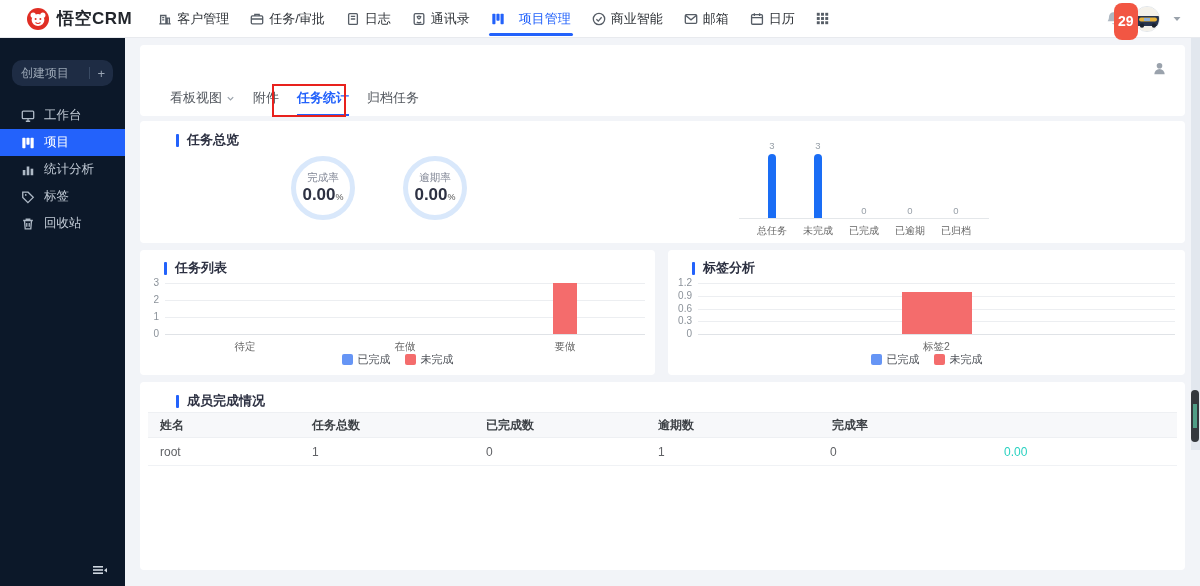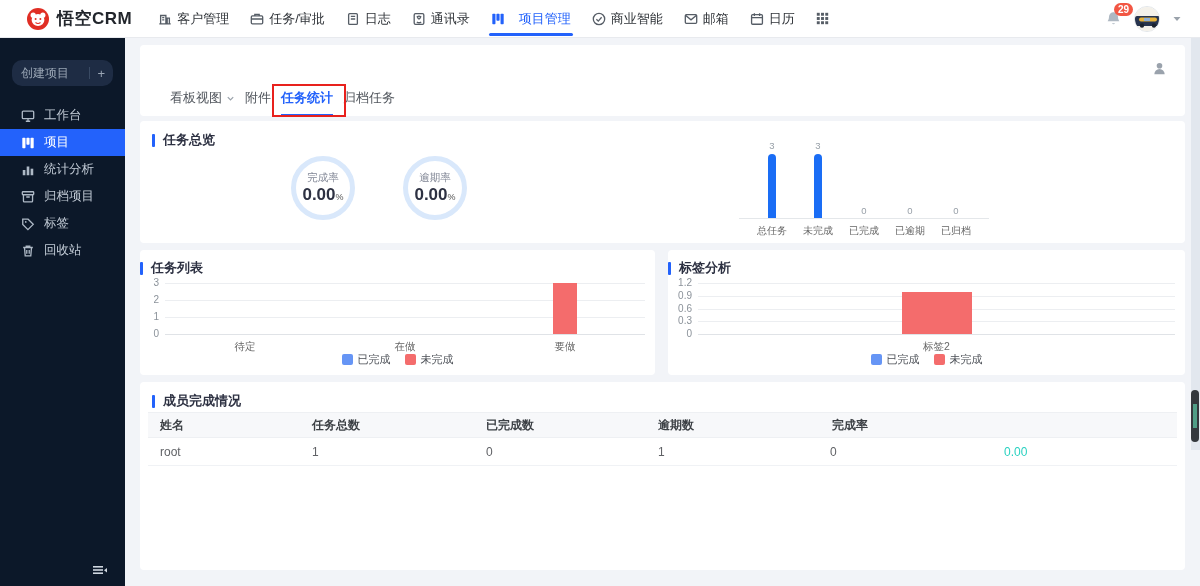--- a/index.html
+++ b/index.html
@@ -15,22 +15,22 @@
   .mainnav { display:flex; align-items:center; gap:17px; margin-left:24px; height:100%; }
   .nav-item { position:relative; display:flex; align-items:center; gap:5px; height:100%;
               font-size:13px; color:#2f3338; cursor:pointer; padding:0 2px; }
   .nav-item .nv-ic { display:flex; color:#565d66; }
   .nav-item.active { color:#2362fb;gap:14px; }
   .nav-item.active .nv-ic { color:#2362fb; }
   .nav-item.active::after { content:""; position:absolute; left:0; right:0; bottom:1px; height:3px;
                             background:#2362fb; border-radius:2px; }
   .topbar-right { margin-left:auto; display:flex; align-items:center; gap:12px; }
   .bell-wrap { position:relative; color:#aeb8c2; }
-  .badge { position:absolute; top:-7px; left:9px; background:#f25643; color:#fff; font-size:10px;
-           line-height:13px; padding:0 4px; border-radius:8px; font-weight:700; }
+  .badge { position:absolute; top:-7px; left:9px; background:#f25643; color:#fff; font-size:14px;
+           line-height:13px; padding:12px 4px; border-radius:8px; font-weight:700; }
   .avatar { width:26px; height:26px; border-radius:50%; overflow:hidden; border:1px solid #e2e6ea; }
   .chev { color:#9aa2ab; display:flex; }
 
   
   .sidebar { position:absolute; left:0; top:38px; width:125px; height:548px; background:#0c1829; z-index:10; }
   .create-btn { margin:22px 12px 16px 12px; width:101px; height:26px; background:#1e2c44; border:none;
                 border-radius:10px; color:#9aa6b5; font-size:12px; display:flex; align-items:center; cursor:pointer;
                 font-family:inherit; }
   .create-btn .cb-label { padding-left:9px; flex:1; text-align:left; }
   .create-btn .cb-div { width:1px; height:12px; background:#394a63; margin-right:7px; }
@@ -38,31 +38,31 @@
   .side-item { height:27px; display:flex; align-items:center; gap:9px; padding-left:21px;
                font-size:12.5px; color:#c2cbd6; cursor:pointer; }
   .side-item .sd-ic { display:flex; color:#aeb9c6; }
   .side-item.active { background:#2362fb; color:#fff; }
   .side-item.active .sd-ic { color:#fff; }
   .collapse { position:absolute; left:92px; bottom:9px; color:#cfd6df; cursor:pointer; display:flex; }
 
   
   .content { position:absolute; left:125px; top:38px; width:1075px; height:548px; background:#f2f4f8; }
   .card { position:absolute; background:#fff; border-radius:4px; }
-  .sec-title { display:flex; align-items:center; gap:8px; font-size:13px; font-weight:700; color:#2d3142; }
+  .sec-title { display:flex; align-items:center; gap:8px; font-size:13px; font-weight:700; color:#2d3142;margin-left:24px; }
   .sec-title::before { content:""; width:3px; height:13px; background:#2362fb; border-radius:1px; }
 
   
   .header-card { left:15px; top:7px; width:1045px; height:71px; }
   .title-row { display:flex; align-items:center; gap:10px; padding:11px 16px 0 16px; }
   .proj-ic { width:26px; height:26px; border-radius:6px; background:#f0716d; display:flex; align-items:center; justify-content:center; }
   .proj-title { font-size:14px; font-weight:700; color:#2d3142; }
   .gear { color:#c0c6cc; display:flex; margin-left:2px; }
   .member-ic { position:absolute; right:18px; top:16px; color:#9aa2ac; cursor:pointer; display:flex; }
-  .tabs { position:absolute; left:30px; top:44px; display:flex; gap:10px; align-items:flex-end; }
+  .tabs { position:absolute; left:30px; top:44px; display:flex; gap:18px; align-items:flex-end; }
   .tab { position:relative; font-size:13px; color:#51565d; cursor:pointer; padding-bottom:9px;
          display:flex; align-items:center; gap:4px; }
   .tab .tb-chev { color:#9aa2ab; display:flex; }
   .tab.active { color:#2362fb; font-weight:600; }
   .tab.active::after { content:""; position:absolute; left:0; right:0; bottom:0; height:2px; background:#2362fb; }
   .annotation-box { position:absolute; left:147px; top:46px; width:74px; height:33px;
                     border:2px solid #e8211d; z-index:30; pointer-events:none; }
 
   
   .overview-card { left:15px; top:83px; width:1045px; height:122px; }
@@ -283,29 +283,20 @@
       </div>
       <div class="side-item">
         <span class="sd-ic">
             <svg width="14" height="14" viewBox="0 0 16 16" fill="currentColor">
               <rect x="2" y="8" width="3" height="6"></rect>
               <rect x="6.5" y="4" width="3" height="10"></rect>
               <rect x="11" y="6.5" width="3" height="7.5"></rect>
             </svg>
           </span>
         <span>统计分析</span>
-      </div>
-      <div class="side-item">
-        <span class="sd-ic">
-            <svg width="14" height="14" viewBox="0 0 16 16" fill="none" stroke="currentColor" stroke-width="1.5">
-              <rect x="1.5" y="2" width="13" height="3.4" rx="0.8"></rect>
-              <path d="M2.8 5.4v7.2a1 1 0 0 0 1 1h8.4a1 1 0 0 0 1-1V5.4M6 8h4"></path>
-            </svg>
-          </span>
-        <span>归档项目</span>
       </div>
       <div class="side-item">
         <span class="sd-ic">
             <svg width="14" height="14" viewBox="0 0 16 16" fill="none" stroke="currentColor" stroke-width="1.5">
               <path d="M2 8.6V2.5h6.1l5.9 5.9-6.1 6.1z"></path>
               <circle cx="5.4" cy="5.6" r="1" fill="currentColor" stroke="none"></circle>
             </svg>
           </span>
         <span>标签</span>
       </div>

